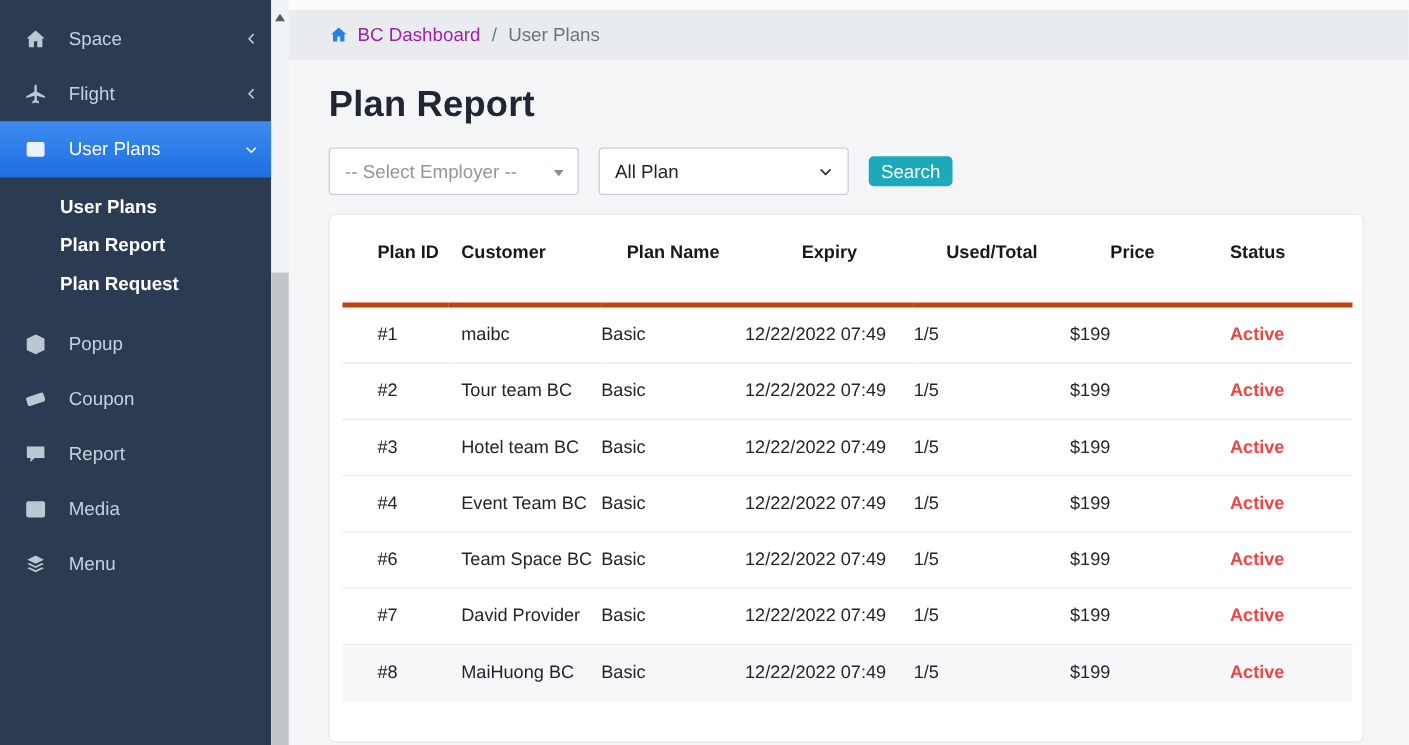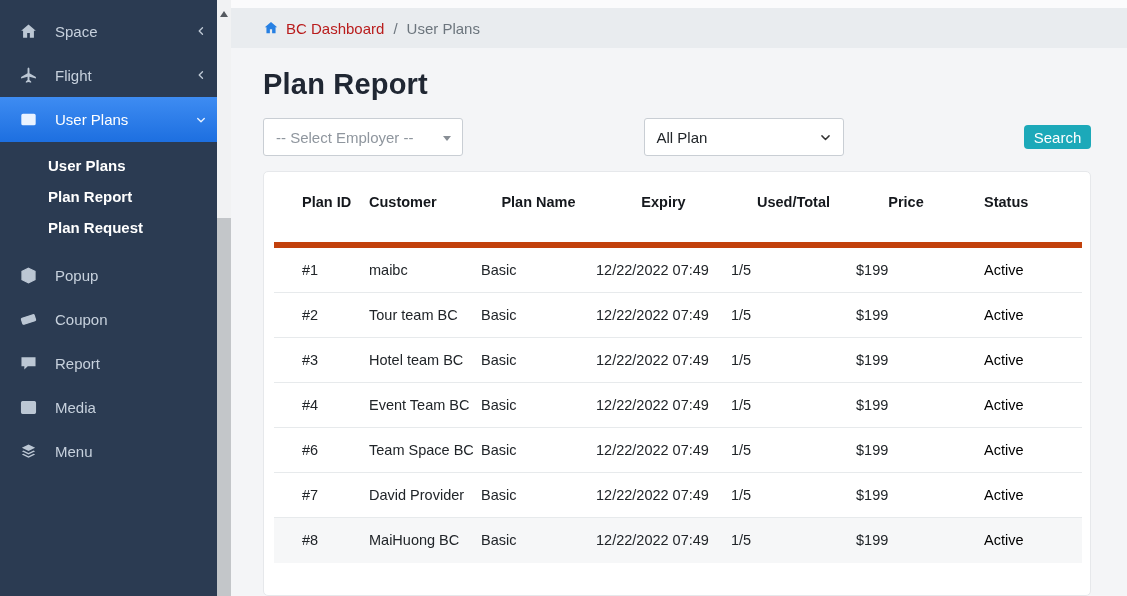--- a/index.html
+++ b/index.html
@@ -50,30 +50,30 @@
   }
   .sb-thumb { position:absolute; left:0; top:218px; width:14px; height:378px; background:#c3c6c9; cursor:pointer; }
 
   
   .content { position:absolute; left:231px; top:0; width:896px; height:596px; }
   .top-strip { height:8px; background:#fbfbfc; }
   .breadcrumb {
     height:40px; background:#e9ecef; display:flex; align-items:center;
     padding-left:32px; font-size:15px;
   }
-  .bc-home-link { display:flex; align-items:center; color:#b91c1c; cursor:pointer; text-decoration:none; }
+  .bc-home-link { display:flex; align-items:center; color:#a21caf; cursor:pointer; text-decoration:none; }
   .bc-home-icon { width:16px; height:16px; margin-right:7px; color:#2780e3; }
   .bc-home-icon svg { width:16px; height:16px; display:block; fill:currentColor; }
   .bc-sep { color:#6c757d; margin:0 9px; }
   .bc-current { color:#6c757d; }
 
   .main { padding:0 36px 0 32px; }
   .page-title { margin-top:20px; font-size:29px; font-weight:600; color:#202733; letter-spacing:.2px; }
 
-  .filters { display:flex; justify-content:space-between; align-items:center; gap:16px; margin-top:17px; }
+  .filters { display:flex; justify-content:flex-start; align-items:center; gap:16px; margin-top:17px; }
   .sel {
     width:200px; height:38px; background:#fff; border:1px solid #c9ced4; border-radius:3px;
     display:flex; align-items:center; justify-content:space-between;
     padding:0 11px 0 12px; font-size:15px; cursor:pointer;
   }
   .sel .sel-text-muted { color:#8f969e; }
   .sel .sel-text { color:#212529; }
   .caret-down {
     width:0; height:0; margin-top:2px;
     border-left:4.5px solid transparent; border-right:4.5px solid transparent;
@@ -86,30 +86,30 @@
     color:#fff; font-size:15px; font-family:inherit; cursor:pointer;
   }
 
   
   .card {
     margin-top:15px; background:#fff; border:1px solid #e6e8eb; border-radius:5px;
     padding:4px 10px 32px;
   }
   table { width:100%; border-collapse:collapse; table-layout:fixed; }
   th {
-    padding:18px 0 32px; border-bottom:6px solid #c2410c;
+    padding:18px 0 32px; border-bottom:4px solid #c2410c;
     font-size:14.5px; font-weight:700; color:#15181d; text-align:center;
   }
   td { padding:14px 0; border-bottom:1px solid #e7eaec; font-size:14.5px; color:#212529; }
   .col-w1{width:85px;} .col-w2{width:122px;} .col-w3{width:115px;} .col-w4{width:135px;}
   .col-w5{width:125px;} .col-w6{width:100px;} .col-w7{width:126px;}
   .al { text-align:left !important; padding-left:28px !important; }
   .al2 { text-align:left !important; padding-left:10px !important; }
   tr.highlight td { background:#f6f7f8; border-bottom:1px solid #f6f7f8; }
-  td.status-cell { color:#000000; }
+  td.status-cell { color:#ef4444;font-weight:bold; }
 </style>
 </head>
 <body>
 
 <nav class="sidebar" id="sidebar-root">
     <div class="side-item">
       <span class="s-icon">
         <svg viewBox="0 0 20 20">
           <path d="M10 2.6 2.3 9.2h2v7.4h4.3v-5h2.8v5h4.3V9.2h2L10 2.6z"></path>
         </svg>

